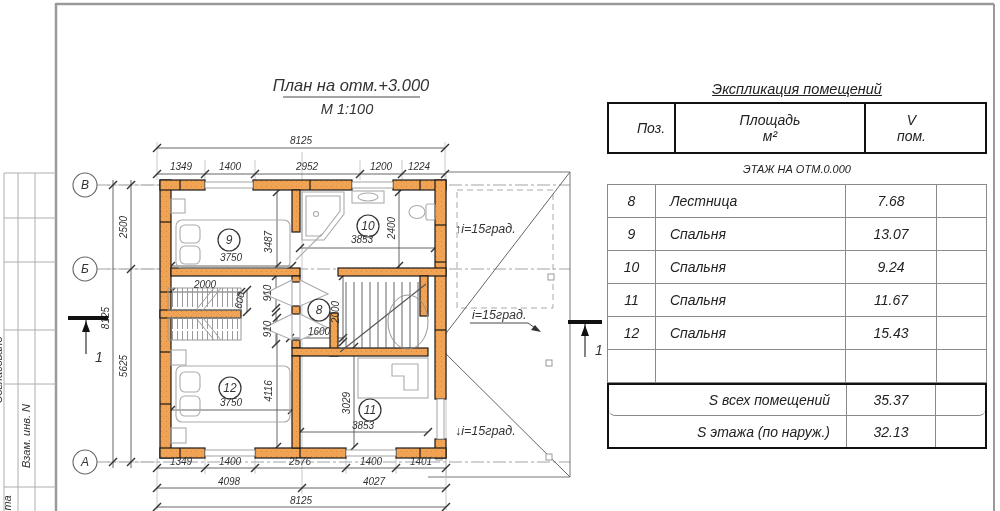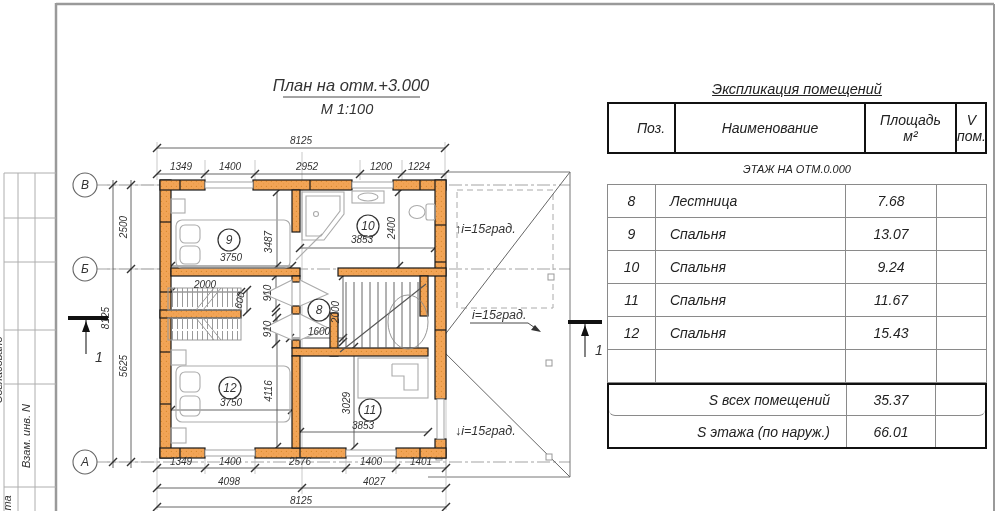--- a/index.html
+++ b/index.html
@@ -379,23 +379,20 @@
   </g>
 </svg>
 
 <div class="expl">
   <div class="caption"><span>Экспликация помещений</span></div>
   <div class="hdr">
     <div>
           <span>Поз.</span>
         </div>
     <div>
-          <span>Наименование</span>
-        </div>
-    <div>
           <span>Площадь</span>
           <span>м²</span>
         </div>
     <div>
           <span>V</span>
           <span>пом.</span>
         </div>
   </div>
   <div class="sectrow">ЭТАЖ НА ОТМ.0.000</div>
   <div class="tbody">
@@ -437,19 +434,19 @@
     </div>
   </div>
   <div class="totals">
     <div class="totrow first">
       <div class="tlabel">S всех помещений</div>
           <div class="tval">35.37</div>
           <div></div>
     </div>
     <div class="totrow">
       <div class="tlabel">S этажа (по наруж.)</div>
-          <div class="tval">66.01</div>
+          <div class="tval">32.13</div>
           <div></div>
     </div>
   </div>
 </div>
 
 </div>
 
 </body></html>

